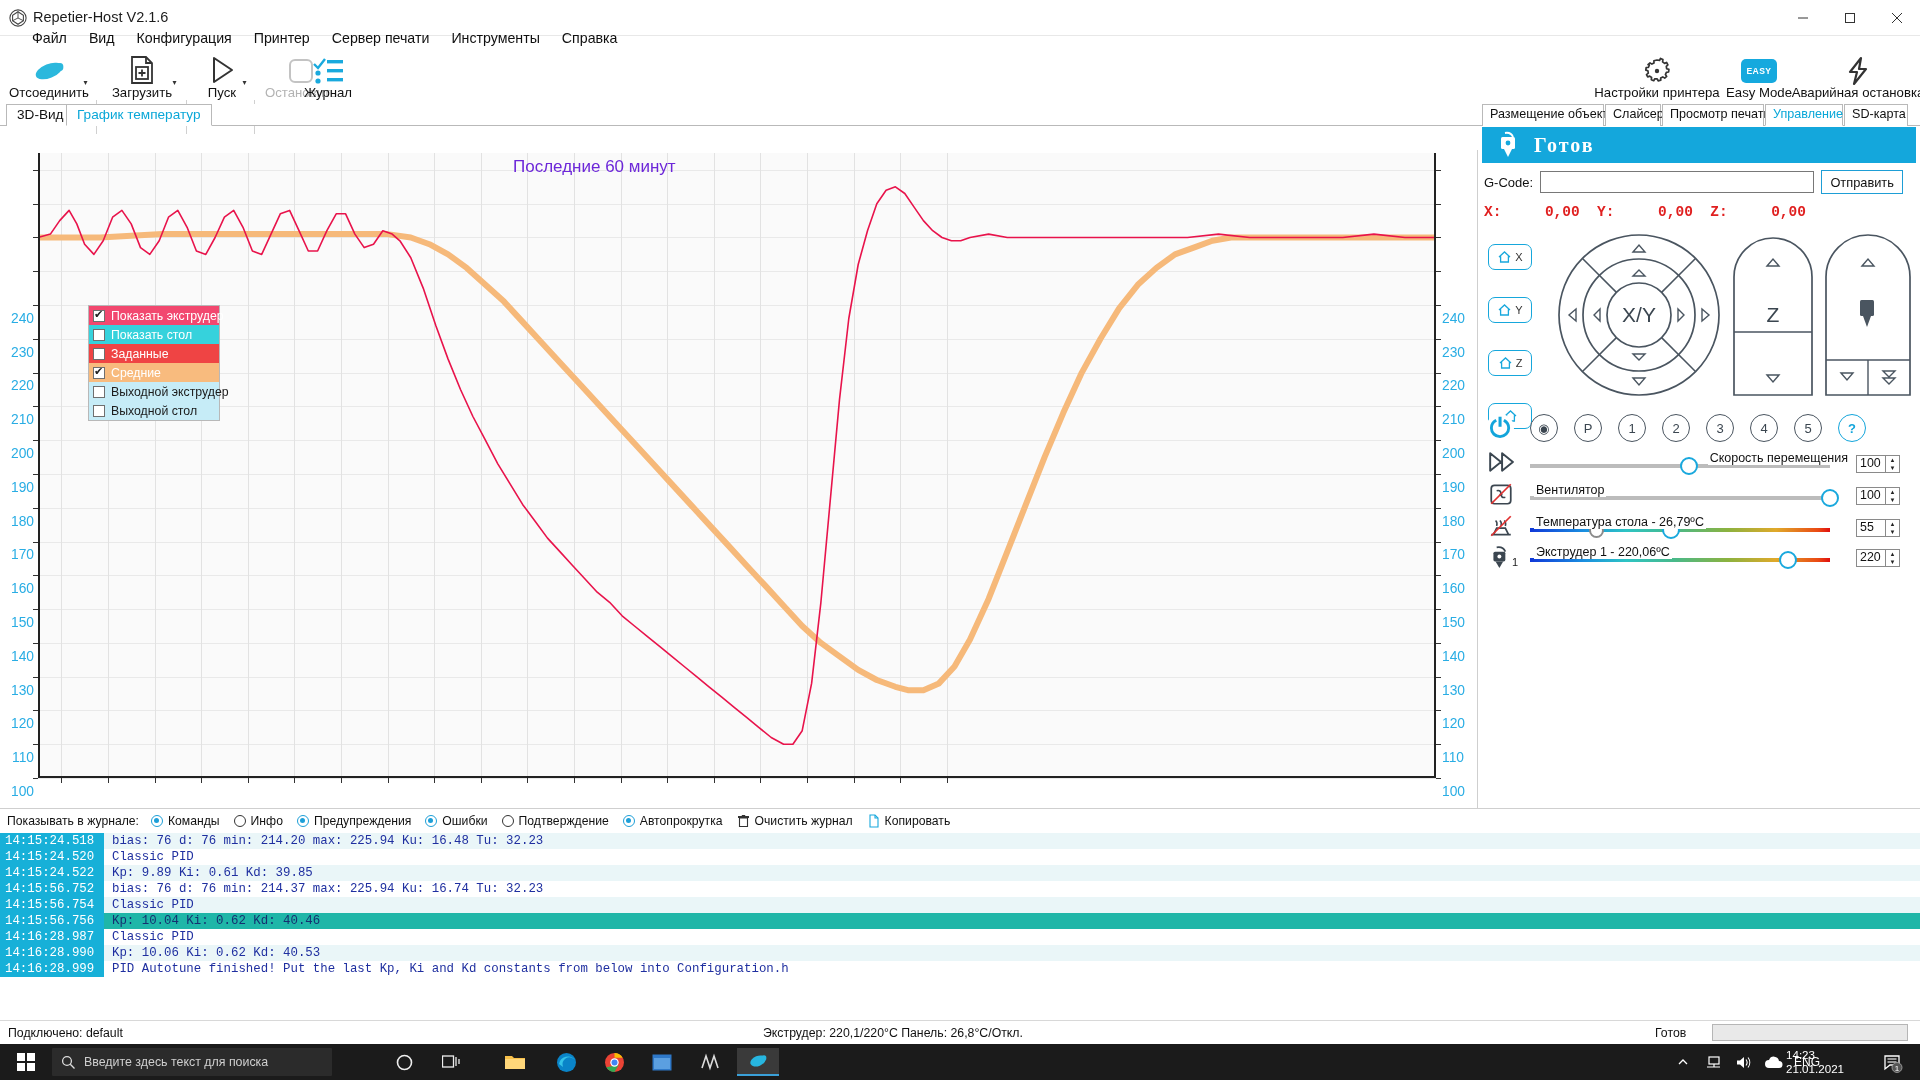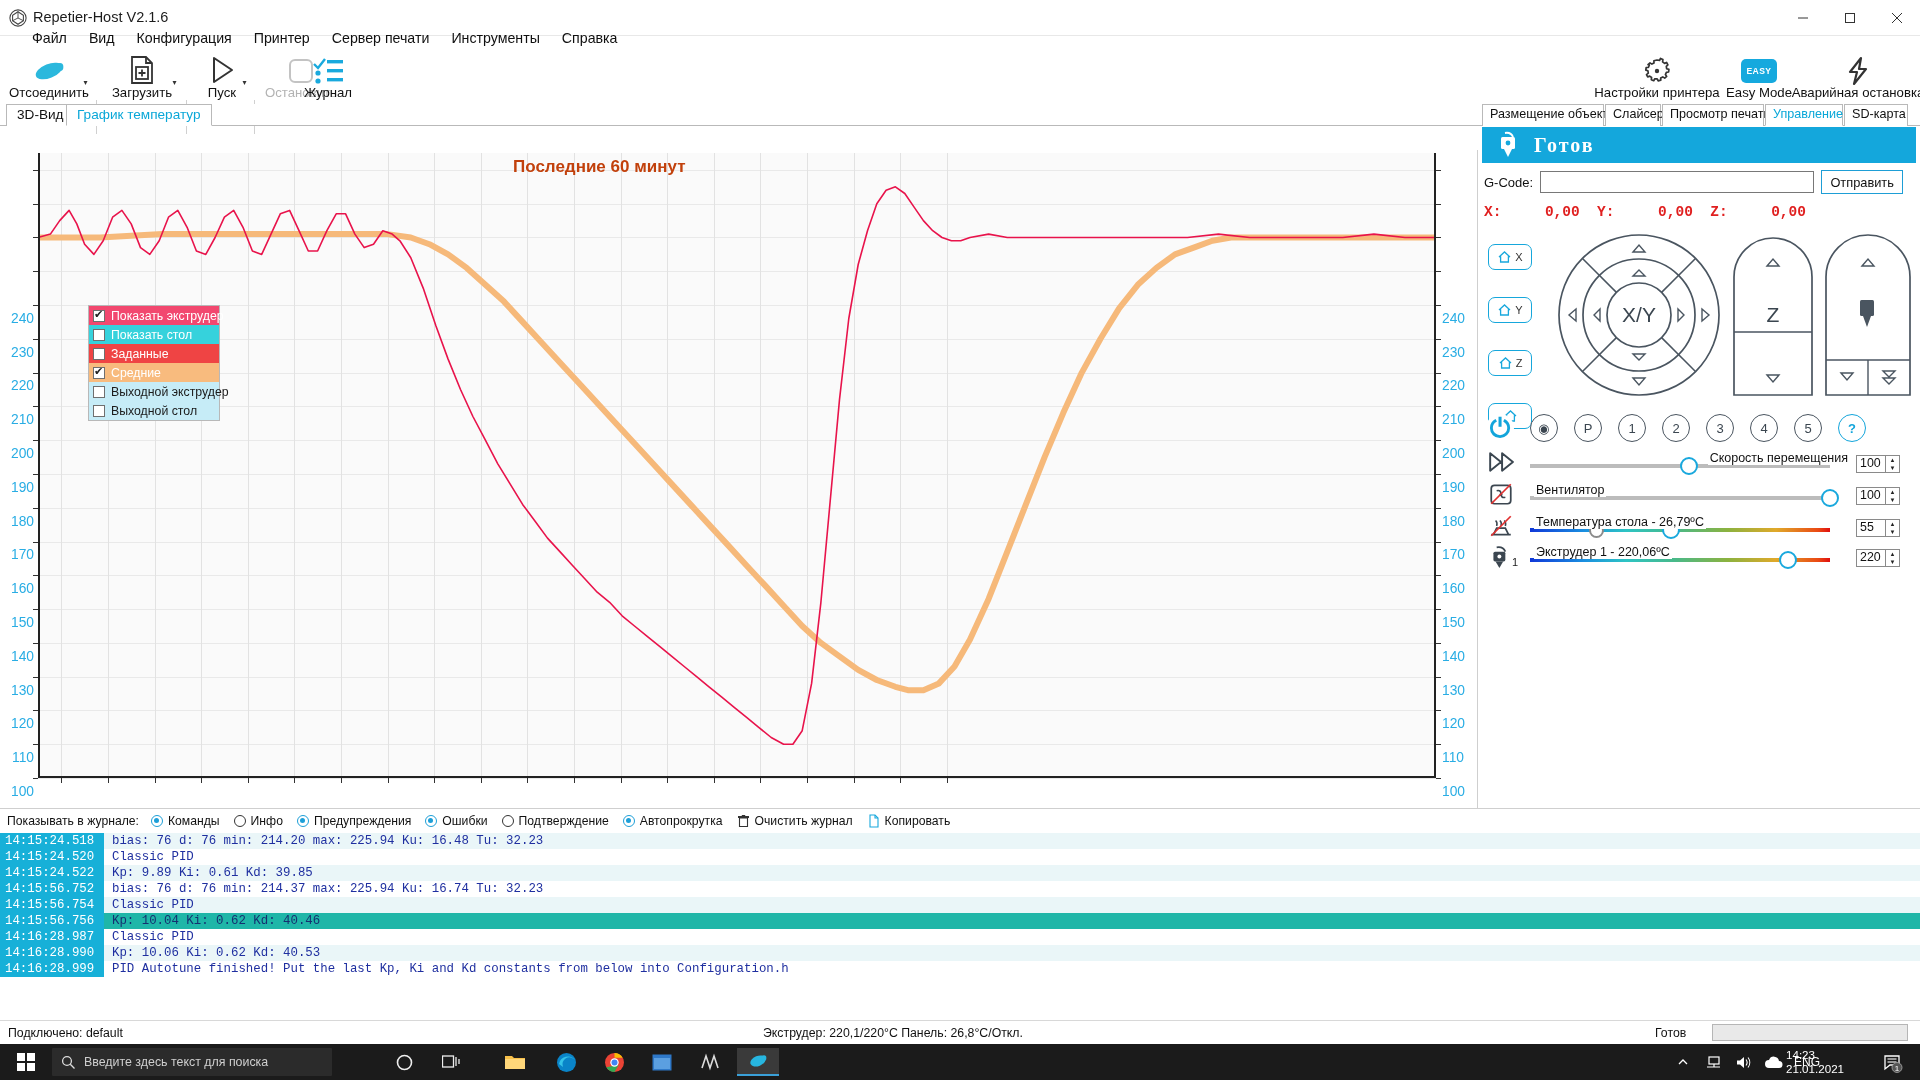--- a/index.html
+++ b/index.html
@@ -48,21 +48,21 @@
   .gridh { position:absolute; left:0; width:1398px; height:1px; background:#e9e9e9; }
   .axisline-l { position:absolute; left:0; top:0; width:2px; height:625px; background:#222; }
   .axisline-r { position:absolute; right:0; top:0; width:2px; height:625px; background:#222; }
   .axisline-b { position:absolute; left:0; bottom:0; width:1398px; height:2px; background:#222; }
   .tick-l { position:absolute; left:-5px; width:5px; height:1px; background:#333; }
   .tick-r { position:absolute; right:-5px; width:5px; height:1px; background:#333; }
   .tick-b { position:absolute; bottom:-5px; width:1px; height:5px; background:#333; }
   .ylab { position:absolute; font-size:13.8px; color:#29ade4; text-align:right; width:34px; }
   .ylabr { position:absolute; font-size:13.8px; color:#29ade4; text-align:left; width:34px; }
   .xlab { position:absolute; font-size:13.8px; color:#29ade4; text-align:center; width:58px; }
-  .charttitle { position:absolute; font-size:17px; font-weight:bold; color:#c2410c; white-space:nowrap; }
+  .charttitle { position:absolute; font-size:17px; font-weight:normal; color:#6d28d9; white-space:nowrap; }
 
   
   .legend { position:absolute; left:88px; top:155px; width:132px; border:1px solid #b8b8b8; z-index:20; }
   .lgrow { display:flex; align-items:center; height:19px; padding-left:4px; font-size:12.3px; color:#fff; }
   .lgchk { width:12px; height:12px; background:#fff; border:1px solid #6f6f6f; margin-right:6px; position:relative; flex:0 0 auto; }
   .lgchk.on:after { content:"✔"; position:absolute; left:0px; top:-3px; font-size:11px; color:#222; }
   .lgtxt { white-space:nowrap; }
 
   
   .rpanel { position:absolute; left:1478px; top:104px; width:442px; height:704px; background:#fff; }

